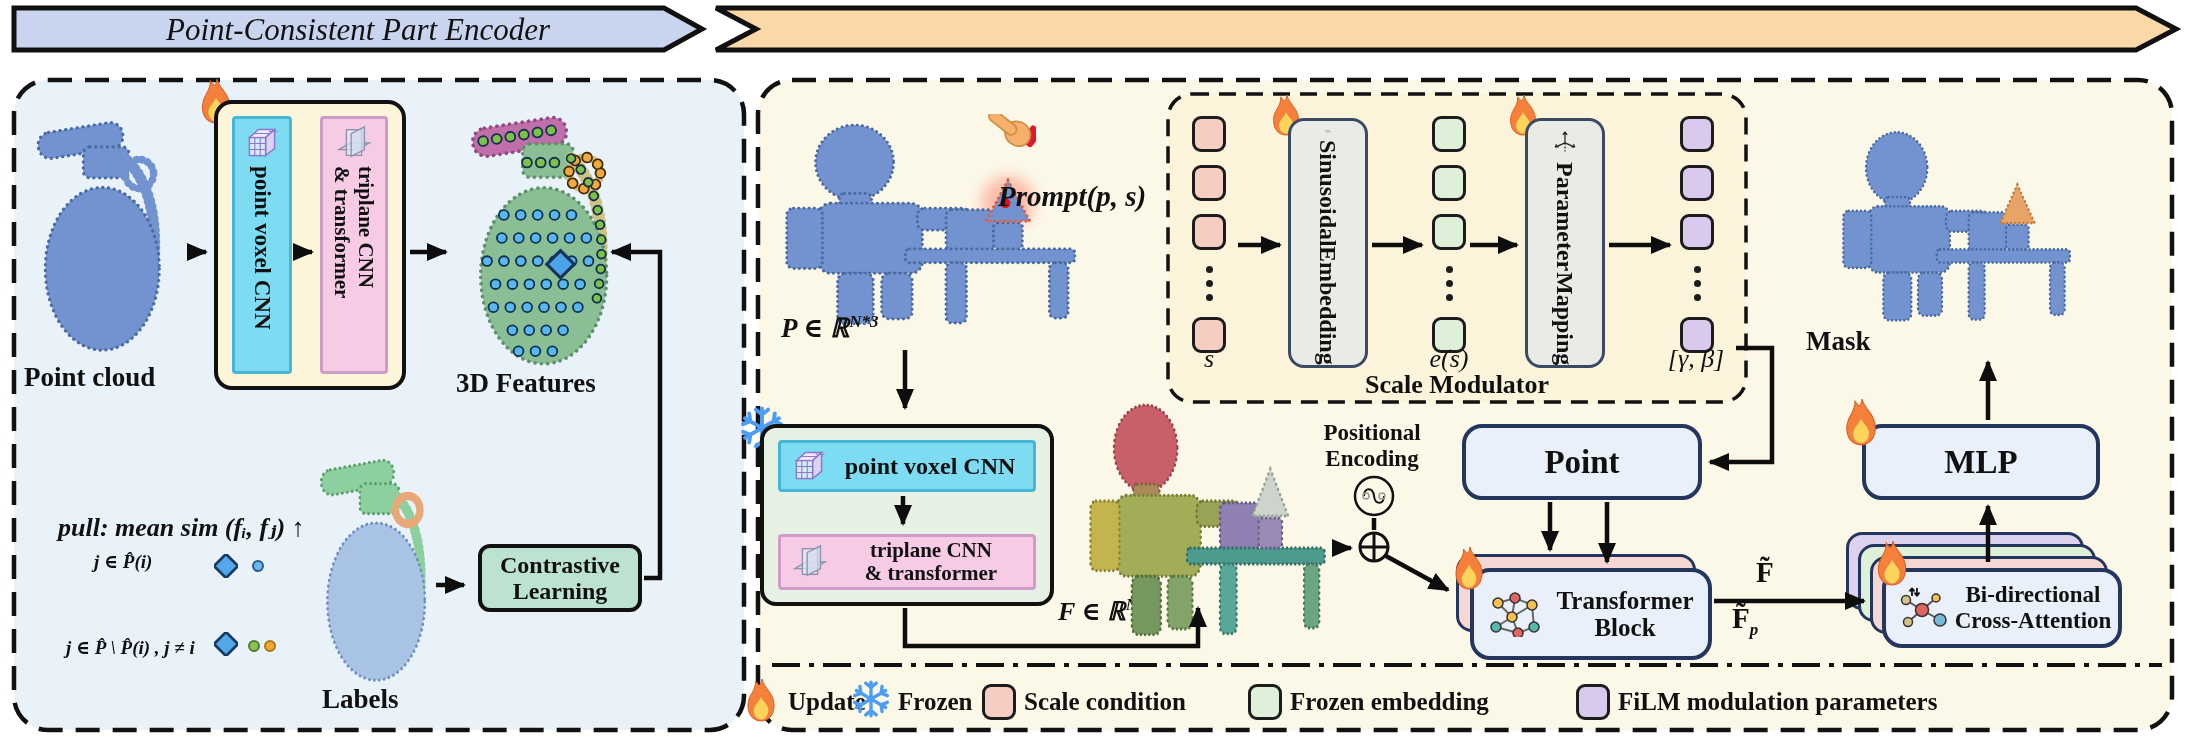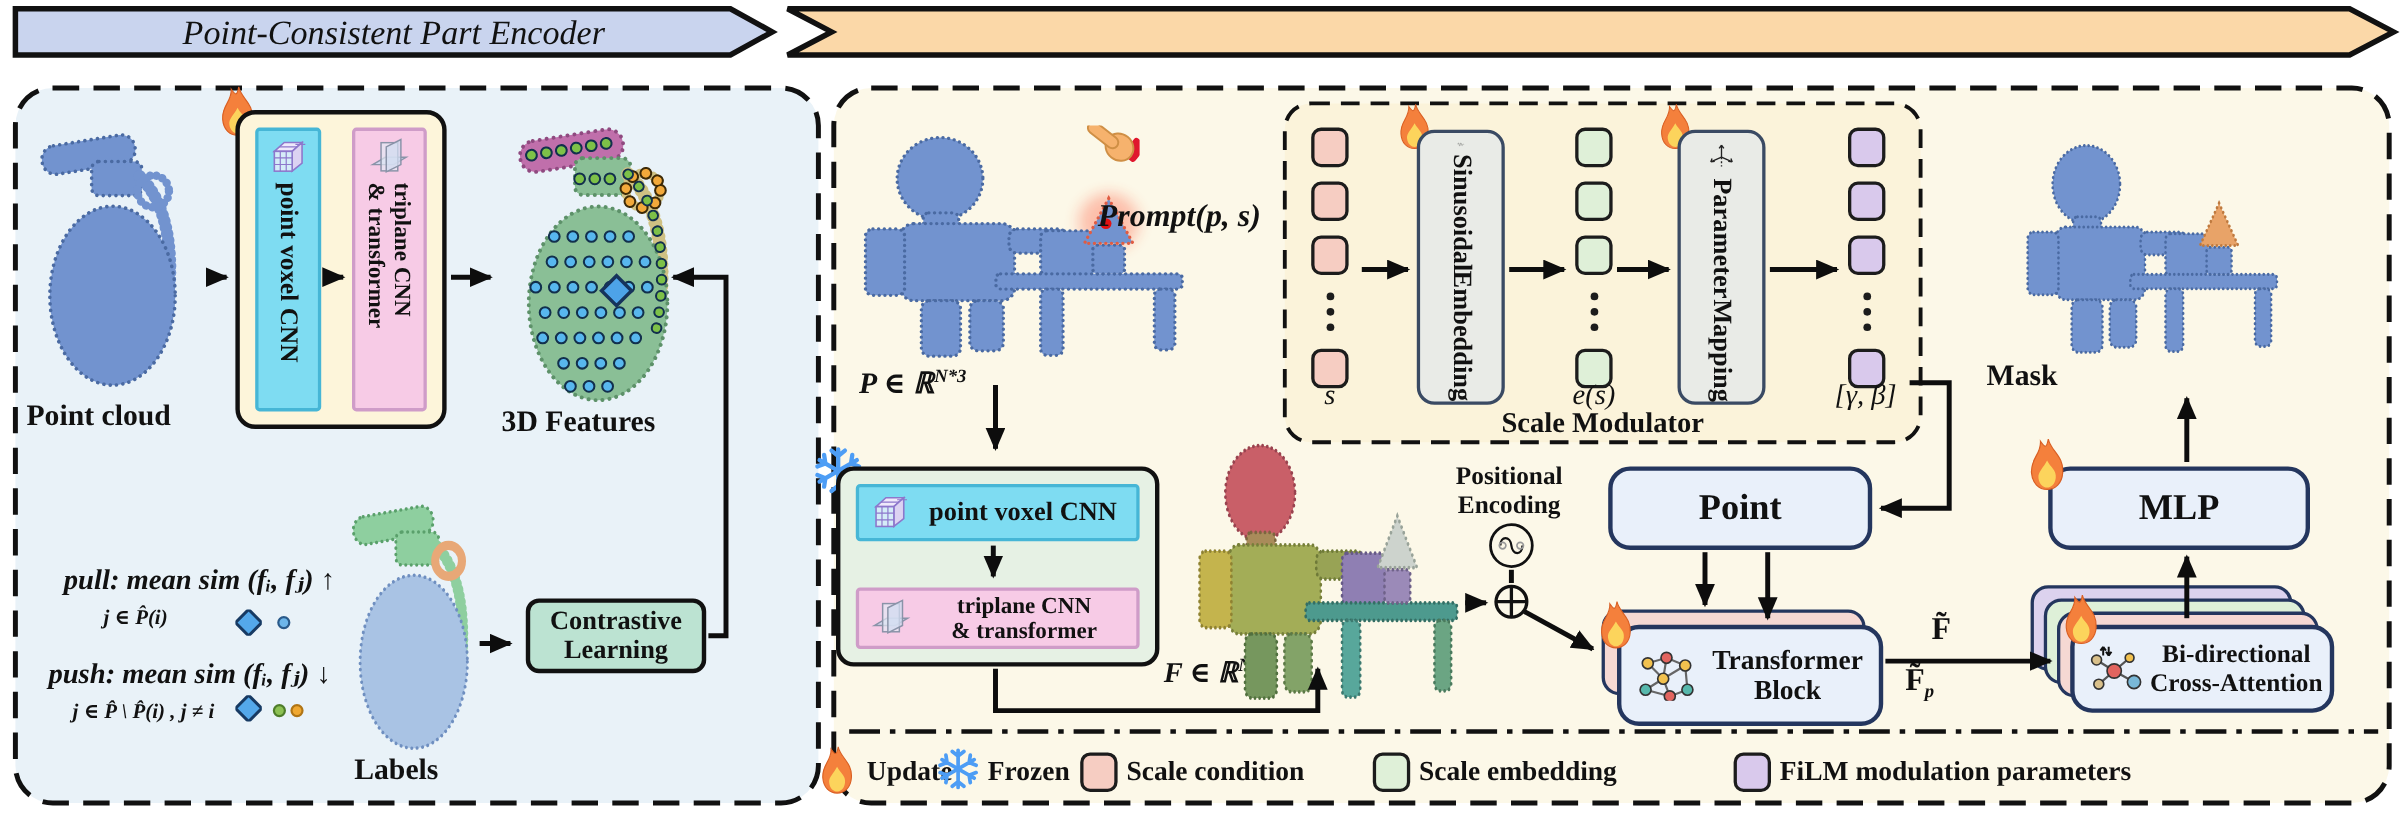--- a/index.html
+++ b/index.html
@@ -143,21 +143,20 @@
   </svg>
   <div class="abs cap" style="left:456px;top:368px;width:190px">3D Features</div>
 
   <div class="abs formula" style="left:58px;top:512px">pull: mean sim (fᵢ, fⱼ) ↑</div>
   <div class="abs cond" style="left:94px;top:550px">j ∈ P̂(i)</div>
   <svg class="abs" style="left:214px;top:554px" width="24" height="24" viewBox="0 0 22 22">
     <polygon points="11,0 22,11 11,22 0,11" fill="#54a8ea" stroke="#173a63" stroke-width="2.5"></polygon>
     </svg>
   <span class="abs dotc" style="left:252px;top:560px;width:12px;height:12px;background:#6db6ea;border:2px solid #2a5a8a"></span>
 
-  <div class="abs formula" style="left:44px;top:598px">push: mean sim (fᵢ, fⱼ) ↓</div>
   <div class="abs cond" style="left:66px;top:636px">j ∈ P̂ \ P̂(i) , j ≠ i</div>
   <svg class="abs" style="left:214px;top:632px" width="24" height="24" viewBox="0 0 22 22">
     <polygon points="11,0 22,11 11,22 0,11" fill="#54a8ea" stroke="#173a63" stroke-width="2.5"></polygon>
     </svg>
   <span class="abs dotc" style="left:248px;top:640px;width:12px;height:12px;background:#8cc153;border:2px solid #4e7d2a"></span>
   <span class="abs dotc" style="left:264px;top:640px;width:12px;height:12px;background:#f0a830;border:2px solid #b07515"></span>
 
   <svg class="abs" style="left:316px;top:450px" width="130" height="234" viewBox="0 0 160 250" preserveAspectRatio="none">
     <g stroke-linecap="round" stroke-dasharray="0.1 6" stroke-width="3.4">
       <rect x="6" y="16" width="90" height="27" rx="13" transform="rotate(-9 51 29)" fill="#8ecf9f" stroke="#5aa06b"></rect>
@@ -200,21 +199,21 @@
   </svg>
 
   <svg class="abs" style="left:988px;top:114px" width="48" height="50" viewBox="0 0 40 42">
     <g transform="rotate(38 24 16)">
       <rect x="30" y="2" width="11" height="17" rx="2.5" fill="#e0172d"></rect>
       <ellipse cx="25" cy="16" rx="11" ry="10" fill="#f6b26d" stroke="#cf8f45" stroke-width="1.5"></ellipse>
       <rect x="-4" y="12" width="27" height="9" rx="4.5" fill="#f6b26d" stroke="#cf8f45" stroke-width="1.5"></rect>
     </g>
   </svg>
   <div class="abs formula" style="left:998px;top:180px;font-size:29px">Prompt(p, s)</div>
-  <div class="abs b i" style="left:781px;top:328px;font-size:27px"><span>P ∈ ℝ</span><sup>N*3</sup></div>
+  <div class="abs b i" style="left:781px;top:308px;font-size:27px"><span>P ∈ ℝ</span><sup>N*3</sup></div>
 
   <svg class="abs" style="left:740px;top:406px" width="44" height="44" viewBox="0 0 36 36">
       <use href="#snow"></use>
     </svg>
   <div class="abs frozenbox" style="left:760px;top:424px;width:294px;height:182px"></div>
   <div class="abs hbar vbar-cyan" style="left:778px;top:440px;width:258px;height:52px">
     <svg width="36" height="38" viewBox="0 0 40 40" style="margin-left:10px">
         <use href="#voxel"></use>
       </svg>
     <div style="font-size:24px;font-weight:bold;flex:1;text-align:center">point voxel CNN</div>
@@ -414,21 +413,21 @@
       <use href="#flame"></use>
     </svg>
   <div class="abs legend-label" style="left:788px;top:688px">Update</div>
   <svg class="abs" style="left:852px;top:680px" width="38" height="38" viewBox="0 0 36 36">
       <use href="#snow"></use>
     </svg>
   <div class="abs legend-label" style="left:898px;top:688px">Frozen</div>
   <div class="abs sq sq-pink" style="left:982px;top:684px"></div>
   <div class="abs legend-label" style="left:1024px;top:688px">Scale condition</div>
   <div class="abs sq sq-green" style="left:1248px;top:684px"></div>
-  <div class="abs legend-label" style="left:1290px;top:688px">Scale embedding</div>
+  <div class="abs legend-label" style="left:1290px;top:688px">Frozen embedding</div>
   <div class="abs sq sq-purple" style="left:1576px;top:684px"></div>
   <div class="abs legend-label" style="left:1618px;top:688px">FiLM modulation parameters</div>
 
   <svg class="abs" style="left:0;top:0;pointer-events:none" width="2186" height="744">
     <defs>
       <marker id="ah" markerUnits="userSpaceOnUse" markerWidth="22" markerHeight="20" refX="19" refY="9" orient="auto">
         <path d="M0,0 L21,9 L0,18 Z" fill="#0d0d0d"></path>
       </marker>
     </defs>
     <g stroke="#0d0d0d" stroke-width="4.5" fill="none">

